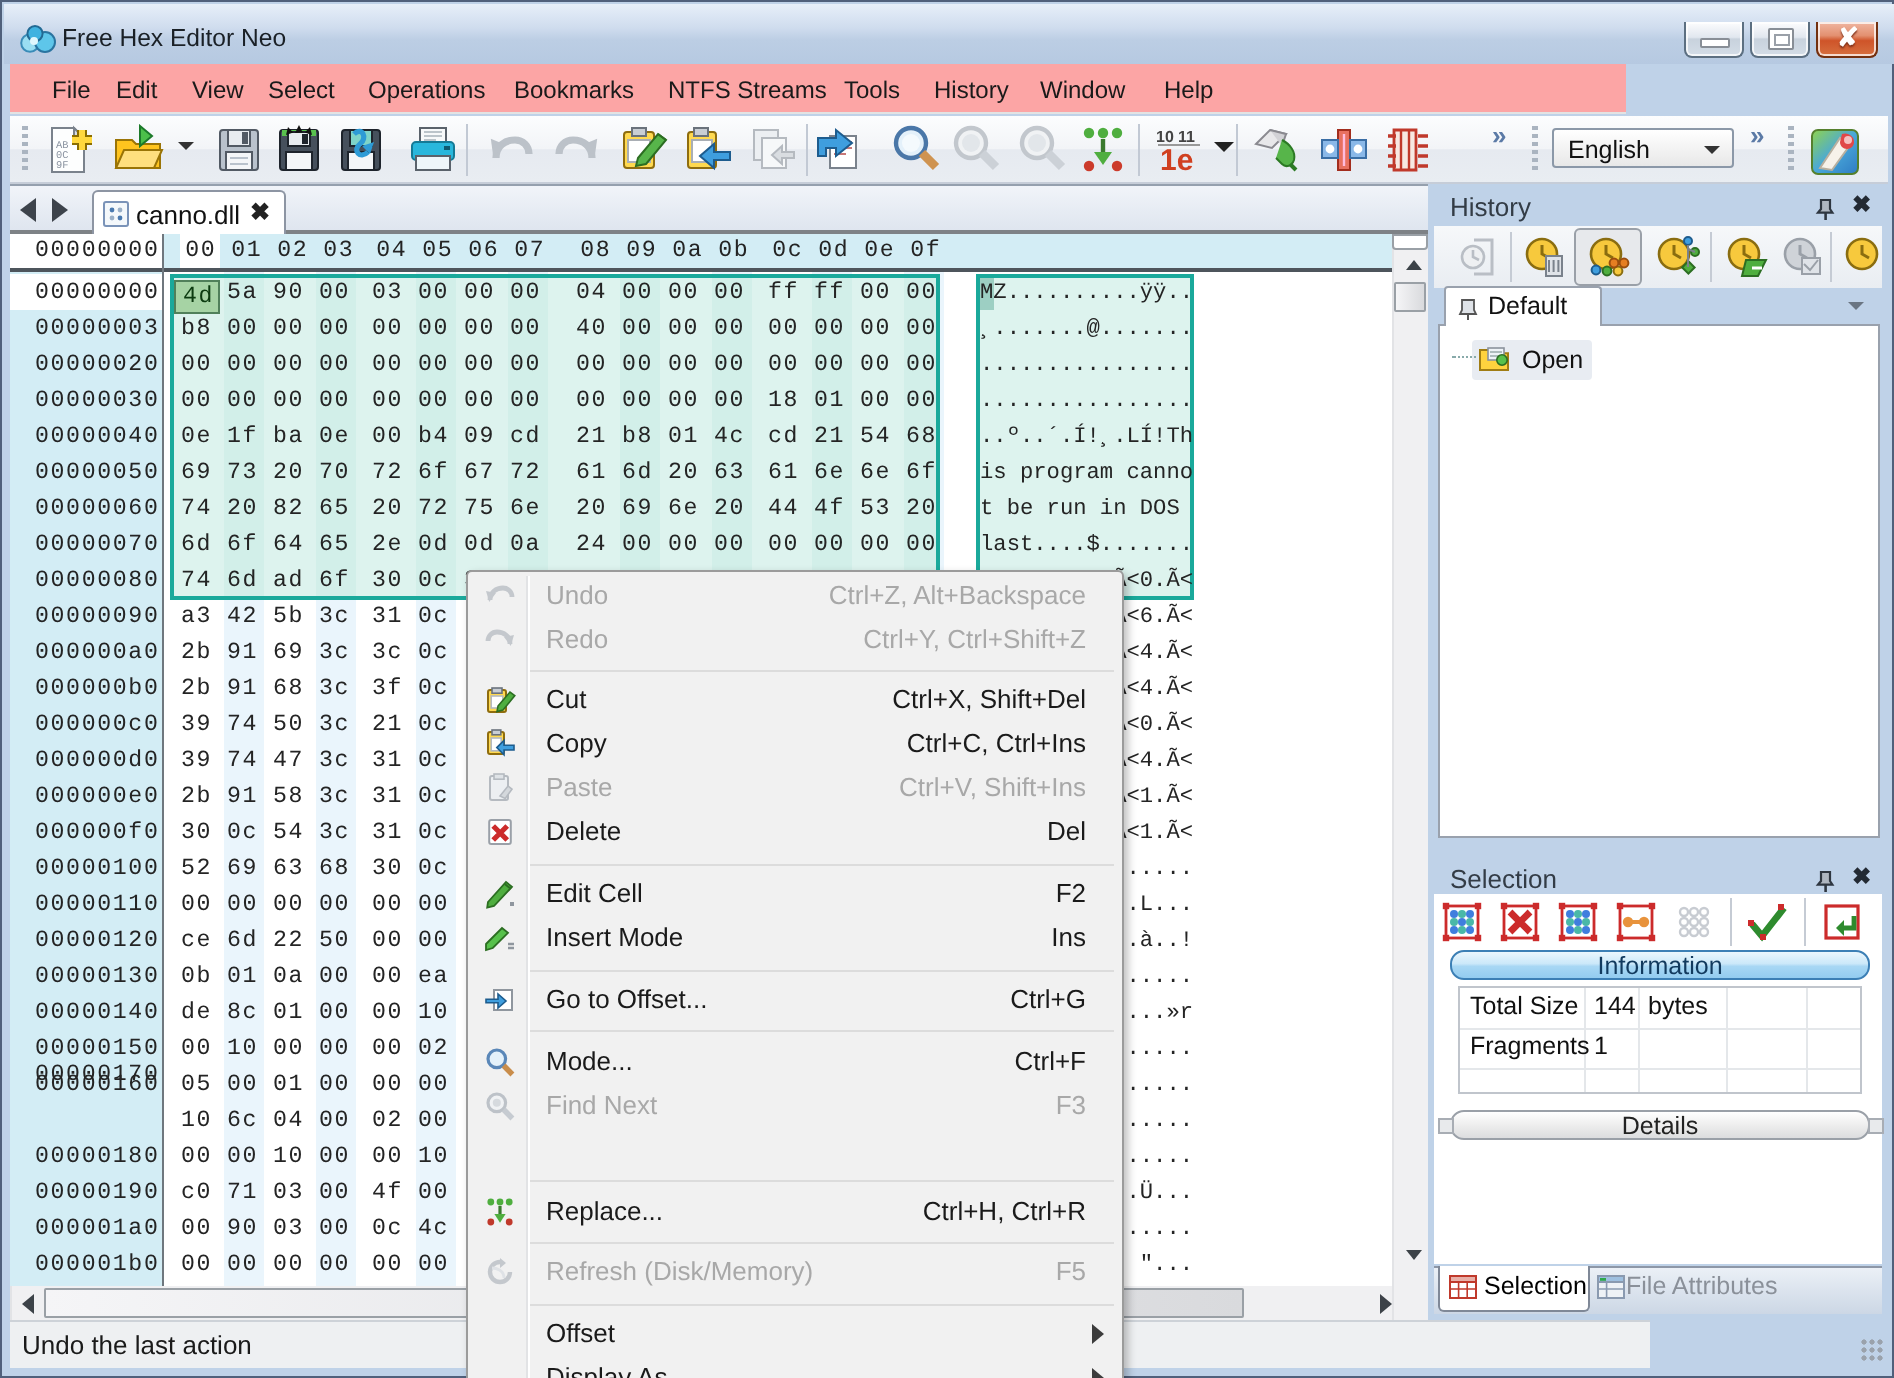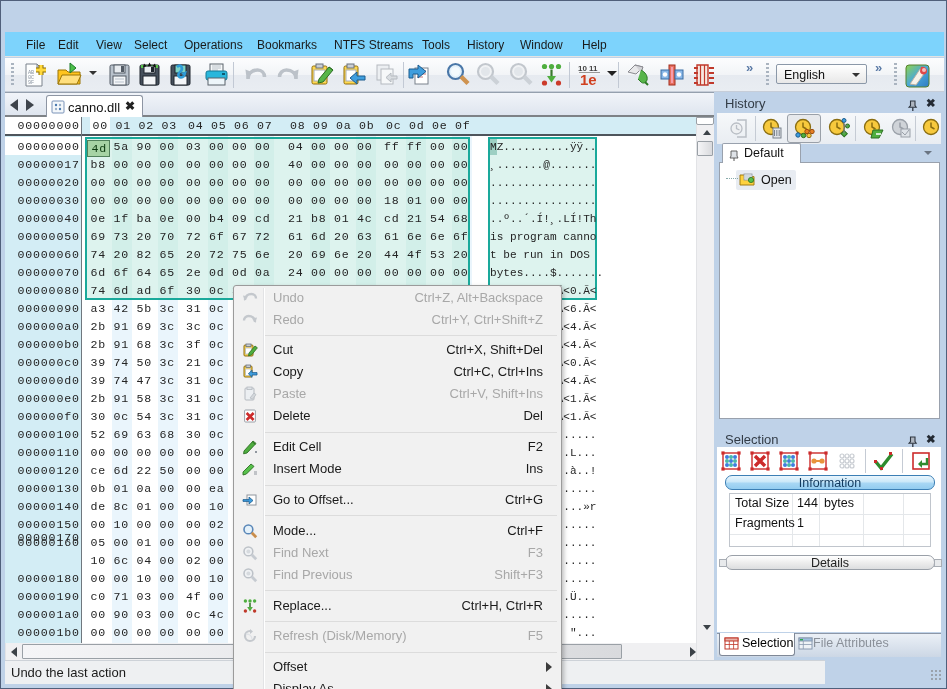--- a/index.html
+++ b/index.html
@@ -12,21 +12,21 @@
 
 .wbtn{position:absolute;top:9px;height:18px;border:1px solid #5c6f81;border-top:none;border-radius:0 0 4px 4px;
  background:linear-gradient(#fdfdfe 0%,#e1e7ef 45%,#c8d2dd 50%,#d4dde7 100%);box-shadow:inset 0 0 0 1px rgba(255,255,255,.75)}
 #btnmin{left:840px;width:30px}#btnmax{left:873px;width:30px}
 #btnclose{left:906px;width:31px;background:linear-gradient(#f0b7a3 0%,#e39070 40%,#cf5429 55%,#d6703f 100%);border-color:#73300f}
 #btnmin .g{position:absolute;left:7px;top:8px;width:15px;height:5px;background:#fff;border:1px solid #888e96;border-radius:1px}
 #btnmax .g{position:absolute;left:8px;top:3px;width:13px;height:11px;background:#fff;border:1px solid #888e96;border-radius:1px}
 #btnmax .g:after{content:"";position:absolute;left:2px;top:2px;width:6px;height:4px;border:1.5px solid #9aa0a8}
 #btnclose .g{position:absolute;left:7px;top:0px;width:16px;height:16px;color:#fff;font-weight:bold;font-size:13px;text-align:center;text-shadow:0 1px 1px #7e3018}
 
-#menubar{position:absolute;left:4px;top:31px;width:939px;height:25px;background:#7dd3fc;border-bottom:1px solid #e3e3e3}
+#menubar{position:absolute;left:4px;top:31px;width:808px;height:25px;background:#fca5a5;border-bottom:1px solid #e3e3e3}
 #menubar span{position:absolute;top:6px;font-size:12px;color:#1a1a1a}
 
 #toolbar{position:absolute;left:4px;top:57px;width:939px;height:34px;
  background:linear-gradient(#fcfdfe 0%,#f2f4f7 50%,#e6eaf0 51%,#e9edf2 100%);border-bottom:1px solid #c6cdd8}
 .grip{position:absolute;top:5px;width:3px;height:24px;
  background-image:repeating-linear-gradient(#aab4c0 0px,#aab4c0 2px,transparent 2px,transparent 4px)}
 .tsep{position:absolute;top:4px;width:1px;height:26px;background:#c2c9d4}
 .tico{position:absolute;top:4px;width:25px;height:26px}
 #chev1,#chev2{position:absolute;top:2px;color:#5b7aa6;font-size:13px;font-weight:bold}
 #combo{position:absolute;left:771px;top:6px;width:91px;height:20px;background:linear-gradient(#fff,#e8e8e8);border:1px solid #8b98a8;border-radius:2px}
@@ -101,20 +101,38 @@
 .mi{position:absolute;left:2px;width:325px;height:22px}
 .mi .t{position:absolute;left:37px;top:3px;font-size:13px;color:#1a1a1a}
 .mi .s{position:absolute;right:18px;top:3px;font-size:13px;color:#1a1a1a}
 .mi.dis .t,.mi.dis .s{color:#a8a8a8}
 .msep{position:absolute;left:31px;width:527px;height:1px;background:#dcdcdc}
 .mi .ic{position:absolute;left:6px;top:3px;width:16px;height:16px}
 .mi .sub{position:absolute;right:9px;top:6px;width:0;height:0;border:5px solid transparent;border-left:6px solid #3c3c3c;border-right:none}
 </style></head>
 <body>
 <div id="win">
+ <div id="title">
+   <div style="position:absolute;left:8px;top:10px"><svg width="18" height="15" viewBox="0 0 18 15">
+          <circle cx="5" cy="9.5" r="4.4" fill="#9adef2" stroke="#3a8cb8" stroke-width="1"></circle>
+          <circle cx="12.5" cy="9" r="5" fill="#5ec6ea" stroke="#2a74a0" stroke-width="1"></circle>
+          <circle cx="7.5" cy="4.8" r="3.8" fill="#3fb2e0" stroke="#226a94" stroke-width="1"></circle>
+          <circle cx="7" cy="8.5" r="2" fill="#e0f7fd"></circle>
+        </svg></div>
+   <div id="titletext">Free Hex Editor Neo</div>
+   <div class="wbtn" id="btnmin">
+        <div class="g"></div>
+      </div>
+   <div class="wbtn" id="btnmax">
+        <div class="g"></div>
+      </div>
+   <div class="wbtn" id="btnclose">
+        <div class="g">✘</div>
+      </div>
+ </div>
  <div id="menubar">
       <span style="left:21px">File</span>
       <span style="left:53px">Edit</span>
       <span style="left:91px">View</span>
       <span style="left:129px">Select</span>
       <span style="left:179px">Operations</span>
       <span style="left:252px">Bookmarks</span>
       <span style="left:329px">NTFS Streams</span>
       <span style="left:417px">Tools</span>
       <span style="left:462px">History</span>
@@ -346,21 +364,21 @@
         <span class="hb" style="left:250.0px;top:137.0px">00</span>
         <span class="hb" style="left:283.0px;top:137.0px">04</span>
         <span class="hb" style="left:306.0px;top:137.0px">00</span>
         <span class="hb" style="left:329.0px;top:137.0px">00</span>
         <span class="hb" style="left:352.0px;top:137.0px">00</span>
         <span class="hb" style="left:379.0px;top:137.0px">ff</span>
         <span class="hb" style="left:402.0px;top:137.0px">ff</span>
         <span class="hb" style="left:425.0px;top:137.0px">00</span>
         <span class="hb" style="left:448.0px;top:137.0px">00</span>
         <div class="asc" style="top:137.0px">MZ..........ÿÿ..</div>
-<div class="adr" style="top:155.0px">00000017</div>
+<div class="adr" style="top:155.0px">00000003</div>
         <span class="hb" style="left:85.5px;top:155.0px">b8</span>
         <span class="hb" style="left:108.5px;top:155.0px">00</span>
         <span class="hb" style="left:131.5px;top:155.0px">00</span>
         <span class="hb" style="left:154.5px;top:155.0px">00</span>
         <span class="hb" style="left:181.0px;top:155.0px">00</span>
         <span class="hb" style="left:204.0px;top:155.0px">00</span>
         <span class="hb" style="left:227.0px;top:155.0px">00</span>
         <span class="hb" style="left:250.0px;top:155.0px">00</span>
         <span class="hb" style="left:283.0px;top:155.0px">40</span>
         <span class="hb" style="left:306.0px;top:155.0px">00</span>
@@ -471,21 +489,21 @@
         <span class="hb" style="left:227.0px;top:263.0px">0d</span>
         <span class="hb" style="left:250.0px;top:263.0px">0a</span>
         <span class="hb" style="left:283.0px;top:263.0px">24</span>
         <span class="hb" style="left:306.0px;top:263.0px">00</span>
         <span class="hb" style="left:329.0px;top:263.0px">00</span>
         <span class="hb" style="left:352.0px;top:263.0px">00</span>
         <span class="hb" style="left:379.0px;top:263.0px">00</span>
         <span class="hb" style="left:402.0px;top:263.0px">00</span>
         <span class="hb" style="left:425.0px;top:263.0px">00</span>
         <span class="hb" style="left:448.0px;top:263.0px">00</span>
-        <div class="asc" style="top:263.0px">bytes....$.......</div>
+        <div class="asc" style="top:263.0px">last....$.......</div>
 <div class="adr" style="top:281.0px">00000080</div>
         <span class="hb" style="left:85.5px;top:281.0px">74</span>
         <span class="hb" style="left:108.5px;top:281.0px">6d</span>
         <span class="hb" style="left:131.5px;top:281.0px">ad</span>
         <span class="hb" style="left:154.5px;top:281.0px">6f</span>
         <span class="hb" style="left:181.0px;top:281.0px">30</span>
         <span class="hb" style="left:204.0px;top:281.0px">0c</span>
         <span class="hb" style="left:227.0px;top:281.0px">30</span>
         <span class="hb" style="left:250.0px;top:281.0px">0c</span>
         <span class="hb" style="left:283.0px;top:281.0px">30</span>
@@ -959,29 +977,20 @@
       </div>
       <div class="mi dis" style="top:255.8px">
         <div class="ic"><svg width="16" height="16" viewBox="0 0 16 16">
             <circle cx="6.4" cy="6.4" r="4.4" fill="#f0f2f4" stroke="#bdc2c8" stroke-width="1.6"></circle>
             <path d="M9.8 9.8l4.4 4.4" stroke="#c6cbd1" stroke-width="2.8"></path>
             <circle cx="6.4" cy="6.4" r="2" fill="#d6dade"></circle>
           </svg></div>
         <div class="t">Find Next</div>
         <div class="s">F3</div>
       </div>
-      <div class="mi dis" style="top:277.8px">
-        <div class="ic"><svg width="16" height="16" viewBox="0 0 16 16">
-            <circle cx="6.4" cy="6.4" r="4.4" fill="#f0f2f4" stroke="#bdc2c8" stroke-width="1.6"></circle>
-            <path d="M9.8 9.8l4.4 4.4" stroke="#c6cbd1" stroke-width="2.8"></path>
-            <circle cx="6.4" cy="6.4" r="2" fill="#d6dade"></circle>
-          </svg></div>
-        <div class="t">Find Previous</div>
-        <div class="s">Shift+F3</div>
-      </div>
       <div class="msep" style="top:304.2px;width:292px"></div>
       <div class="mi" style="top:308.6px">
         <div class="ic"><svg width="16" height="16" viewBox="0 0 16 16">
             <circle cx="3.4" cy="3" r="1.7" fill="#4fae3f"></circle>
             <circle cx="8" cy="3" r="1.7" fill="#4fae3f"></circle>
             <circle cx="12.6" cy="3" r="1.7" fill="#4fae3f"></circle>
             <path d="M8 5v5" stroke="#3a7a2e" stroke-width="1.6"></path>
             <path d="M8 13.4L5.2 9h5.6z" fill="#4fae3f"></path>
             <circle cx="3.4" cy="13" r="1.7" fill="#c0392b"></circle>
             <circle cx="12.6" cy="13" r="1.7" fill="#c0392b"></circle>

